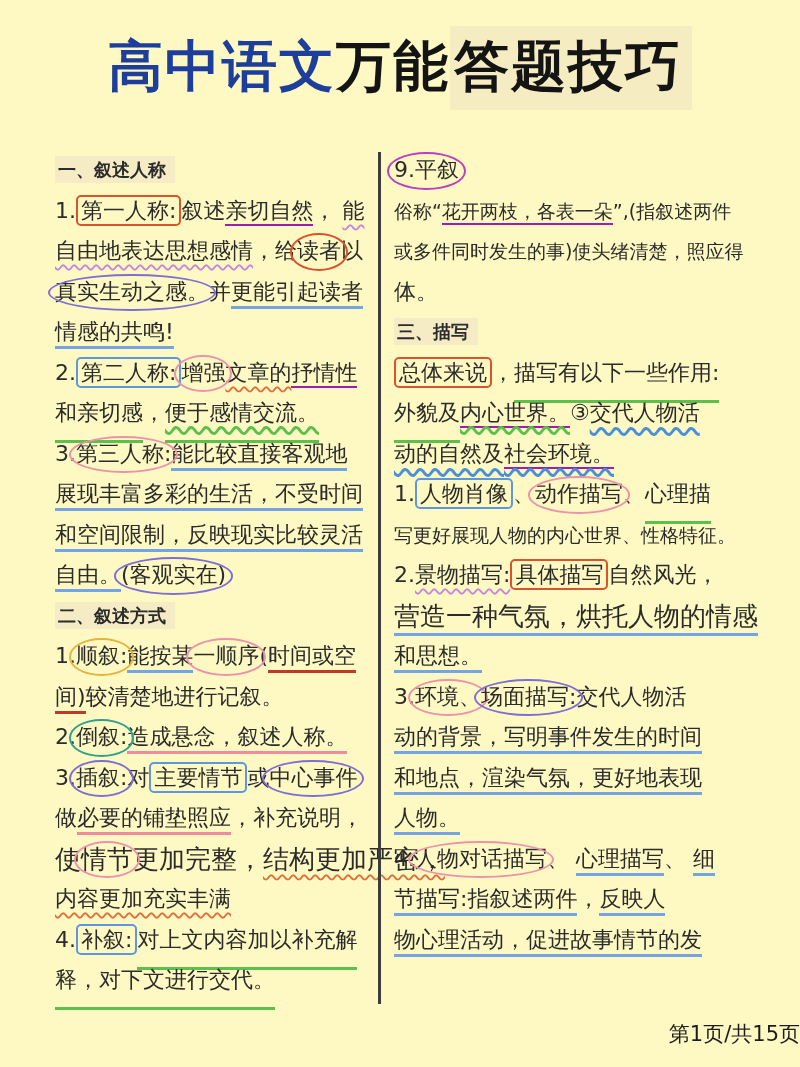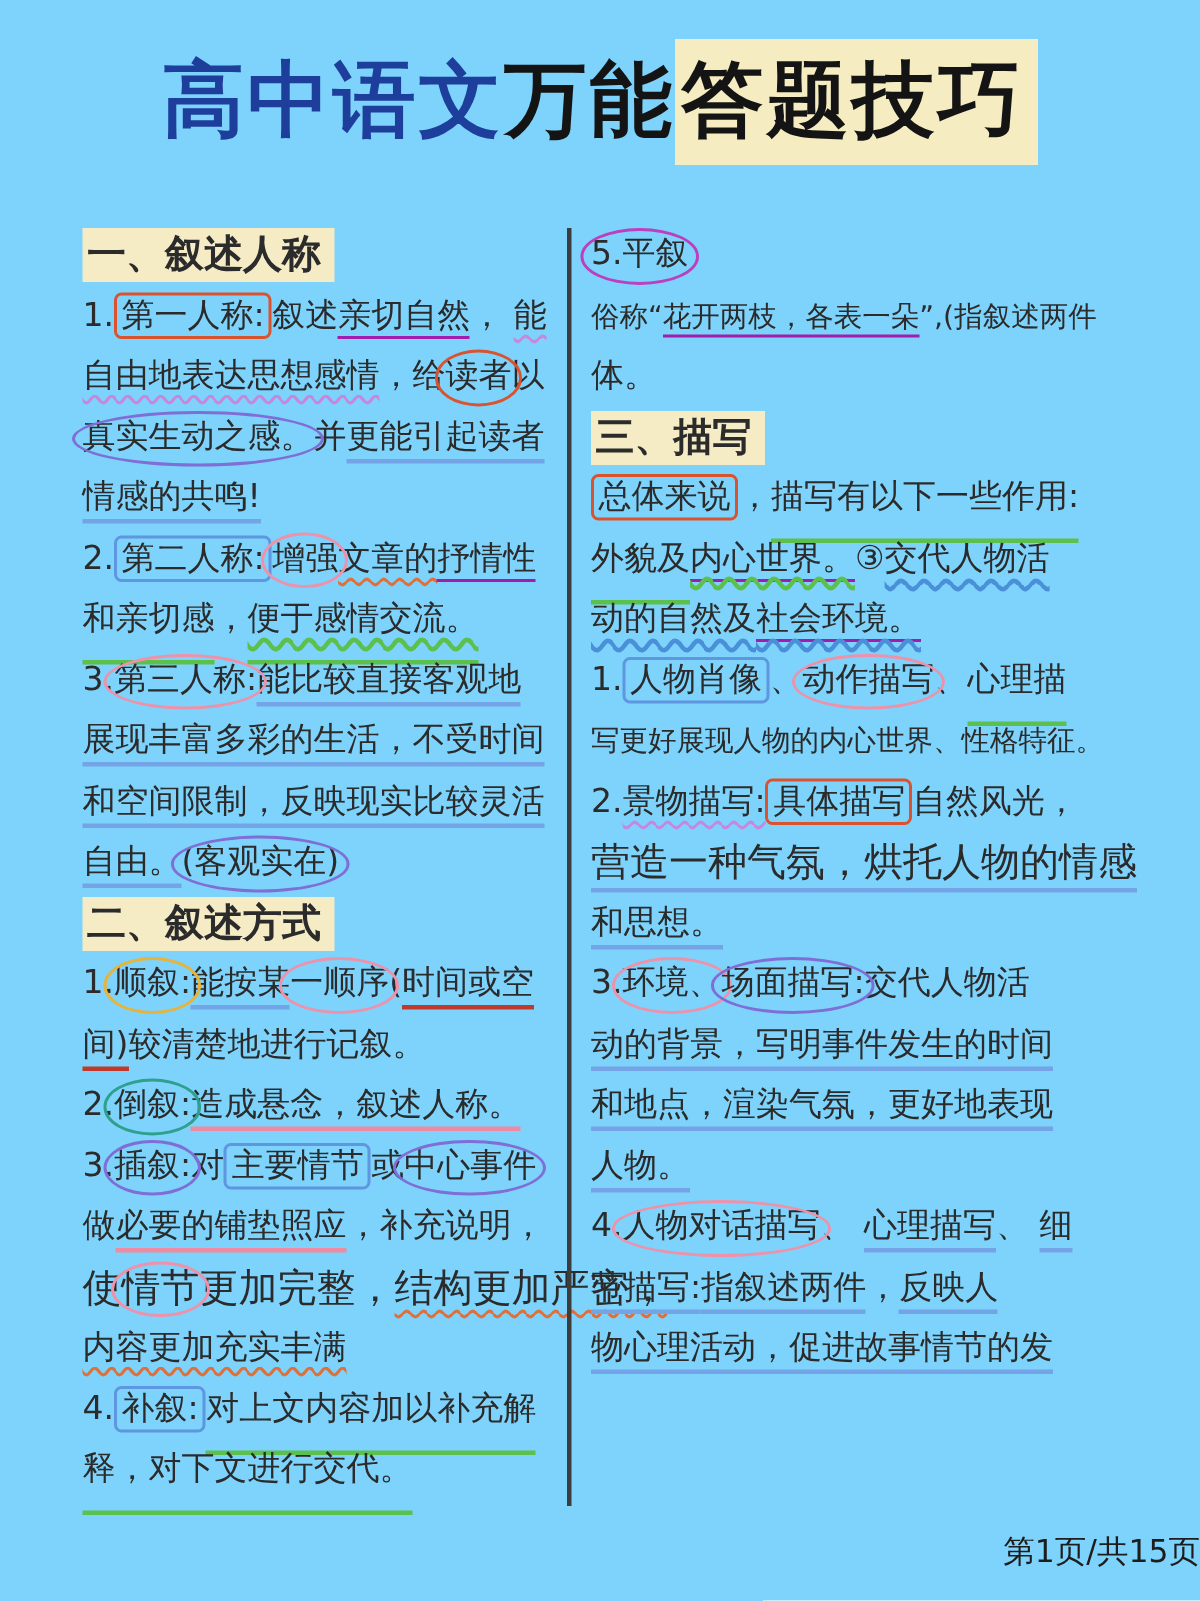--- a/index.html
+++ b/index.html
@@ -1,32 +1,32 @@
 <!DOCTYPE html>
 <html><head>
 <meta charset="utf-8">
 <style>
   html,body{margin:0;padding:0;background:#ffffff;}
-  .page{position:relative;width:800px;height:1067px;background:#7dd3fc;overflow:hidden;
+  .page{position:relative;width:800px;height:1067px;background:#fef9c3;overflow:hidden;
         font-family:"DejaVu Sans",sans-serif;color:#2b2b2b;}
   
   .title{position:absolute;top:30px;left:0;width:100%;text-align:center;margin:0;
          font-size:55px;font-weight:800;letter-spacing:2px;white-space:nowrap;}
   .t-blue{color:#1e3e9c;}
   .t-black{color:#141414;}
   .t-hl{color:#141414;background:#f5ecc2;padding:8px 10px 12px 4px;}
   
   .col{position:absolute;top:150px;}
   .col-left{left:55px;width:322px;font-size:22px;}
   .col-right{left:394px;width:390px;font-size:22px;}
   .divider{position:absolute;left:378px;top:152px;width:3px;height:852px;background:#3c3c3c;}
   .line{height:40.5px;line-height:40.5px;white-space:nowrap;}
   .line.small{font-size:19px;}
   .line.small2{font-size:26px;}
-  .heading-line{font-weight:700;font-size:26px;}
+  .heading-line{font-weight:700;font-size:18px;}
   .hl{background:#f5ecc6;padding:3px 9px 3px 3px;}
   .seg{white-space:pre;}
   
   .u-black{border-bottom:2px solid #a21caf;padding-bottom:1px;}
   .u-blue {border-bottom:3px solid #74a3e6;padding-bottom:2px;}
   .u-green{border-bottom:3px solid #5cc04c;padding-bottom:15px;}
   .u-red  {border-bottom:3px solid #bf3a2b;padding-bottom:2px;}
   .u-pink {border-bottom:3px solid #ee8ba0;padding-bottom:2px;}
   
   .w-purple{text-decoration-line:underline;text-decoration-style:wavy;text-decoration-color:#c687dd;text-decoration-thickness:2px;text-underline-offset:6px;}
@@ -75,22 +75,23 @@
       <div class="line"><span class="seg">2.</span><span class="seg o-teal ov">倒叙:</span><span class="seg u-pink">造成悬念，叙述人称。</span></div>
       <div class="line"><span class="seg">3.</span><span class="seg o-purple ov">插叙:</span><span class="seg">对</span><span class="seg box-blue">主要情节</span><span class="seg">或</span><span class="seg o-purple ov">中心事件</span></div>
       <div class="line"><span class="seg">做</span><span class="seg u-pink">必要的铺垫照应</span><span class="seg">，补充说明，</span></div>
       <div class="line small2"><span class="seg">使</span><span class="seg o-pink ov">情节</span><span class="seg">更加完整，</span><span class="seg w-orange">结构更加严密，</span></div>
       <div class="line"><span class="seg w-orange">内容更加充实丰满</span></div>
       <div class="line"><span class="seg">4.</span><span class="seg box-blue">补叙:</span><span class="seg u-green">对上文内容加以补充解</span></div>
       <div class="line"><span class="seg u-green">释，对下文进行交代。</span></div>
     </div>
   <div class="divider"></div>
   <div class="col col-right" id="col-right">
-      <div class="line"><span class="seg o-magenta ov">5.平叙</span></div>
+      <div class="line"><span class="seg o-magenta ov">9.平叙</span></div>
       <div class="line small"><span class="seg">俗称“</span><span class="seg u-black">花开两枝，各表一朵</span><span class="seg">”,(指叙述两件</span></div>
+      <div class="line small"><span class="seg">或多件同时发生的事)使头绪清楚，照应得</span></div>
       <div class="line"><span class="seg">体。</span></div>
       <div class="line heading-line"><span class="seg hl">三、描写</span></div>
       <div class="line"><span class="seg box-orange">总体来说</span><span class="seg">，</span><span class="seg u-green">描写有以下一些作用:</span></div>
       <div class="line"><span class="seg u-green">外貌及</span><span class="seg u-black w-green">内心世界。</span><span class="seg">③</span><span class="seg loop-blue">交代人物活</span></div>
       <div class="line"><span class="seg loop-blue">动的自然及</span><span class="seg u-black loop-blue">社会环境。</span></div>
       <div class="line"><span class="seg">1.</span><span class="seg box-blue">人物肖像</span><span class="seg">、</span><span class="seg o-pink ov">动作描写</span><span class="seg">、</span><span class="seg u-green">心理描</span></div>
       <div class="line small"><span class="seg">写更好展现人物的内心世界、性格特征。</span></div>
       <div class="line"><span class="seg">2.</span><span class="seg w-purple">景物描写:</span><span class="seg box-orange">具体描写</span><span class="seg">自然风光，</span></div>
       <div class="line small2"><span class="seg u-blue">营造一种气氛，烘托人物的情感</span></div>
       <div class="line"><span class="seg u-blue">和思想。</span></div>

